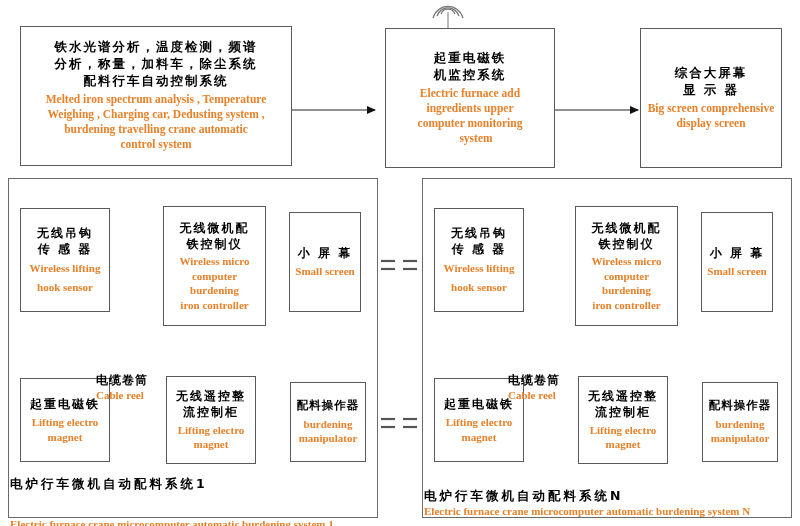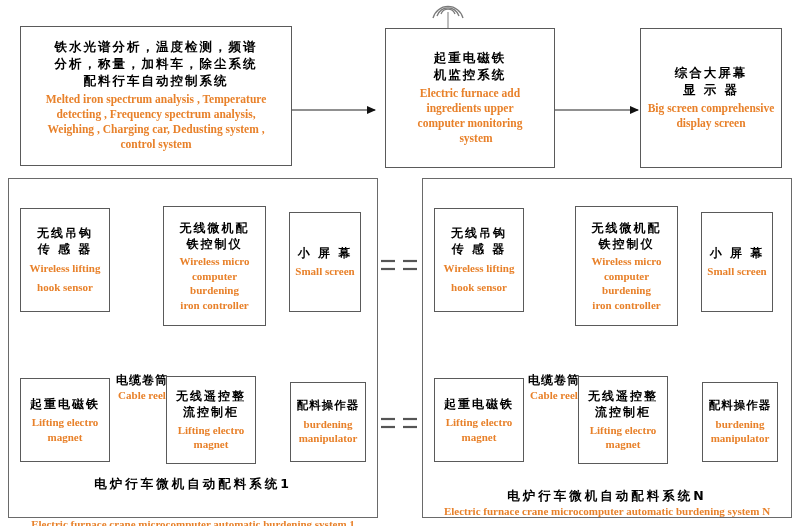--- a/index.html
+++ b/index.html
@@ -44,21 +44,21 @@
     font-family:"Liberation Serif","DejaVu Serif",serif;
   }
   .cap-cn{
     color:#000;font-weight:bold;letter-spacing:3px;
     font-family:"DejaVu Sans","Liberation Sans",sans-serif;
   }
   .cap-en{color:#E8812A;font-weight:bold;
     font-family:"Liberation Serif","DejaVu Serif",serif;}
 
   
-  .lbl{position:absolute;text-align:center;}
+  .lbl{position:absolute;}
 
   svg{position:absolute;left:0;top:0;overflow:visible;}
   .svgwrap{position:absolute;left:0;top:0;width:800px;height:526px;pointer-events:none;}
 </style>
 </head>
 <body>
 
 <div class="canvas">
 
   <div class="svgwrap">
@@ -161,22 +161,22 @@
       <line x1="403" y1="427" x2="417" y2="427"></line>
     </g>
   </svg>
   </div>
 
   <div class="box" style="left:20px;top:26px;width:272px;height:140px;padding:0 6px;">
     <div class="cn" style="font-size:12.5px;">铁水光谱分析，温度检测，频谱</div>
     <div class="cn" style="font-size:12.5px;">分析，称量，加料车，除尘系统</div>
     <div class="cn" style="font-size:12.5px;margin-bottom:2px;">配料行车自动控制系统</div>
     <div class="en" style="font-size:11.5px;">Melted iron spectrum analysis , Temperature</div>
-    <div class="en" style="font-size:11.5px;">detecting , Frequency spectrum analysis,</div>
     <div class="en" style="font-size:11.5px;">Weighing , Charging car, Dedusting system ,</div>
+    <div class="en" style="font-size:11.5px;">burdening travelling crane automatic</div>
     <div class="en" style="font-size:11.5px;">control system</div>
   </div>
 
   <div class="box" style="left:385px;top:28px;width:170px;height:140px;padding:4px;">
     <div class="cn" style="font-size:12.5px;">起重电磁铁</div>
     <div class="cn" style="font-size:12.5px;margin-bottom:2px;">机监控系统</div>
     <div class="en" style="font-size:11.5px;">Electric furnace add</div>
     <div class="en" style="font-size:11.5px;">ingredients upper</div>
     <div class="en" style="font-size:11.5px;">computer monitoring</div>
     <div class="en" style="font-size:11.5px;margin-left:12px;">system</div>

